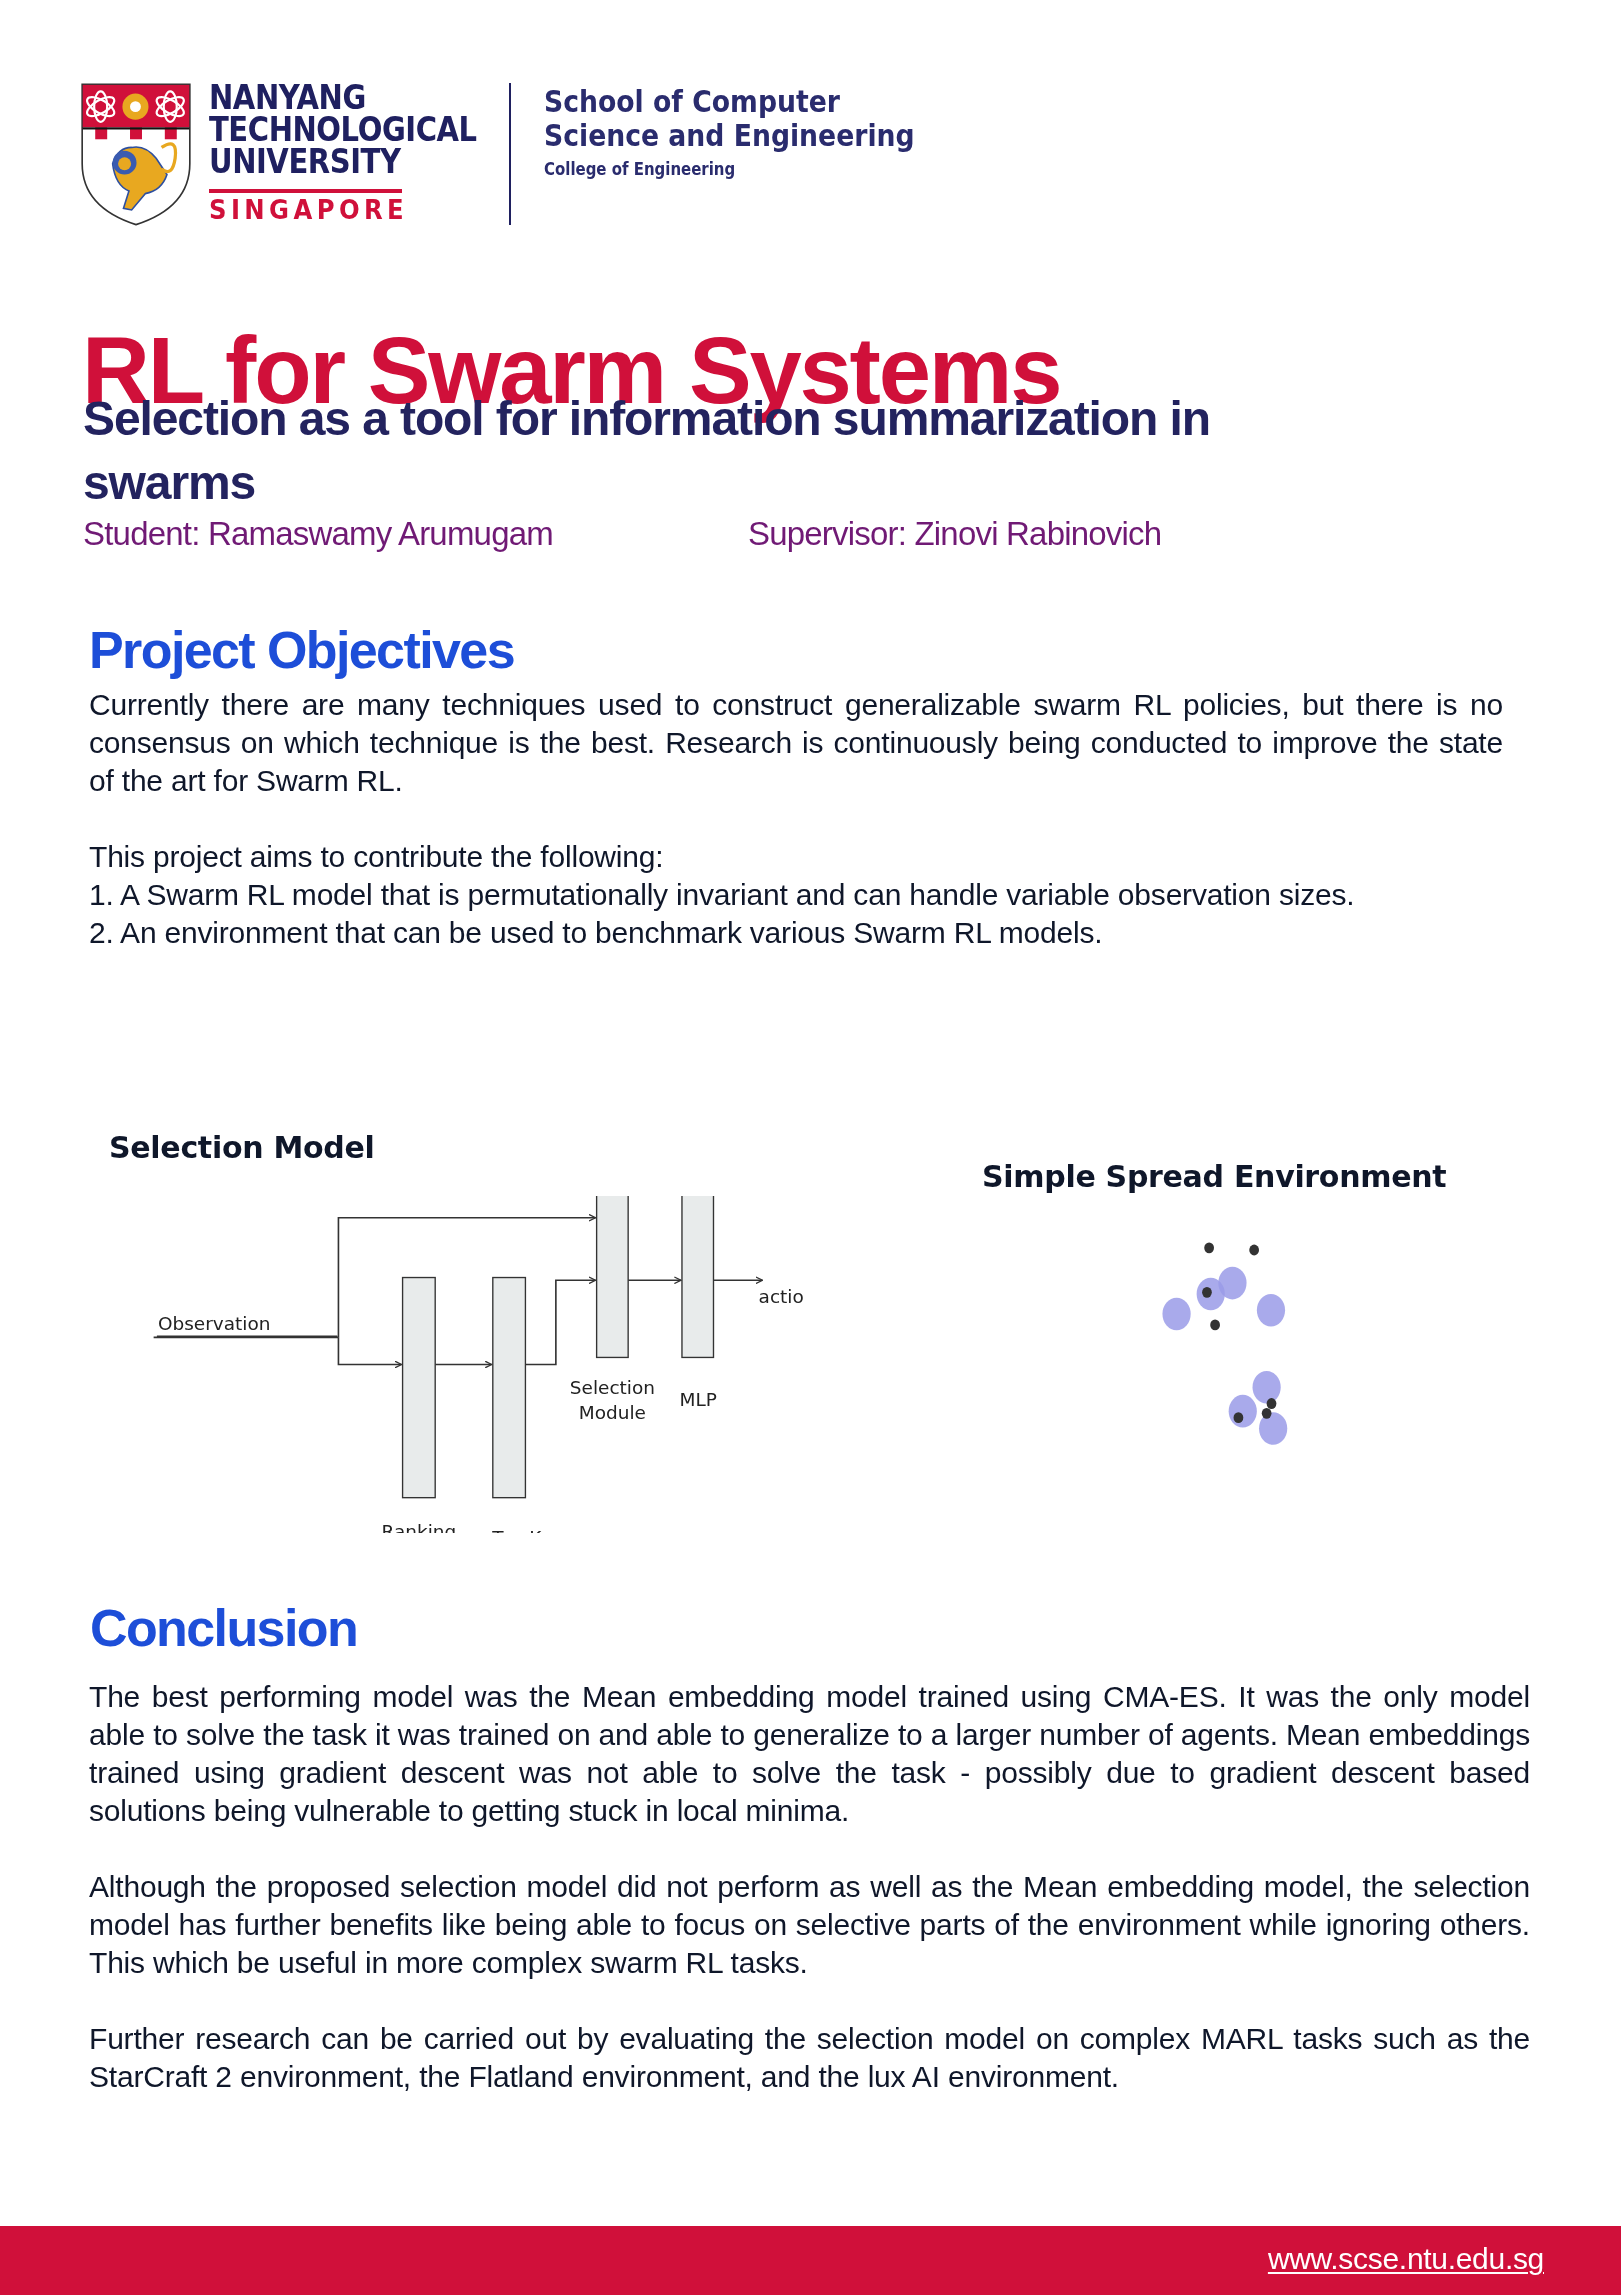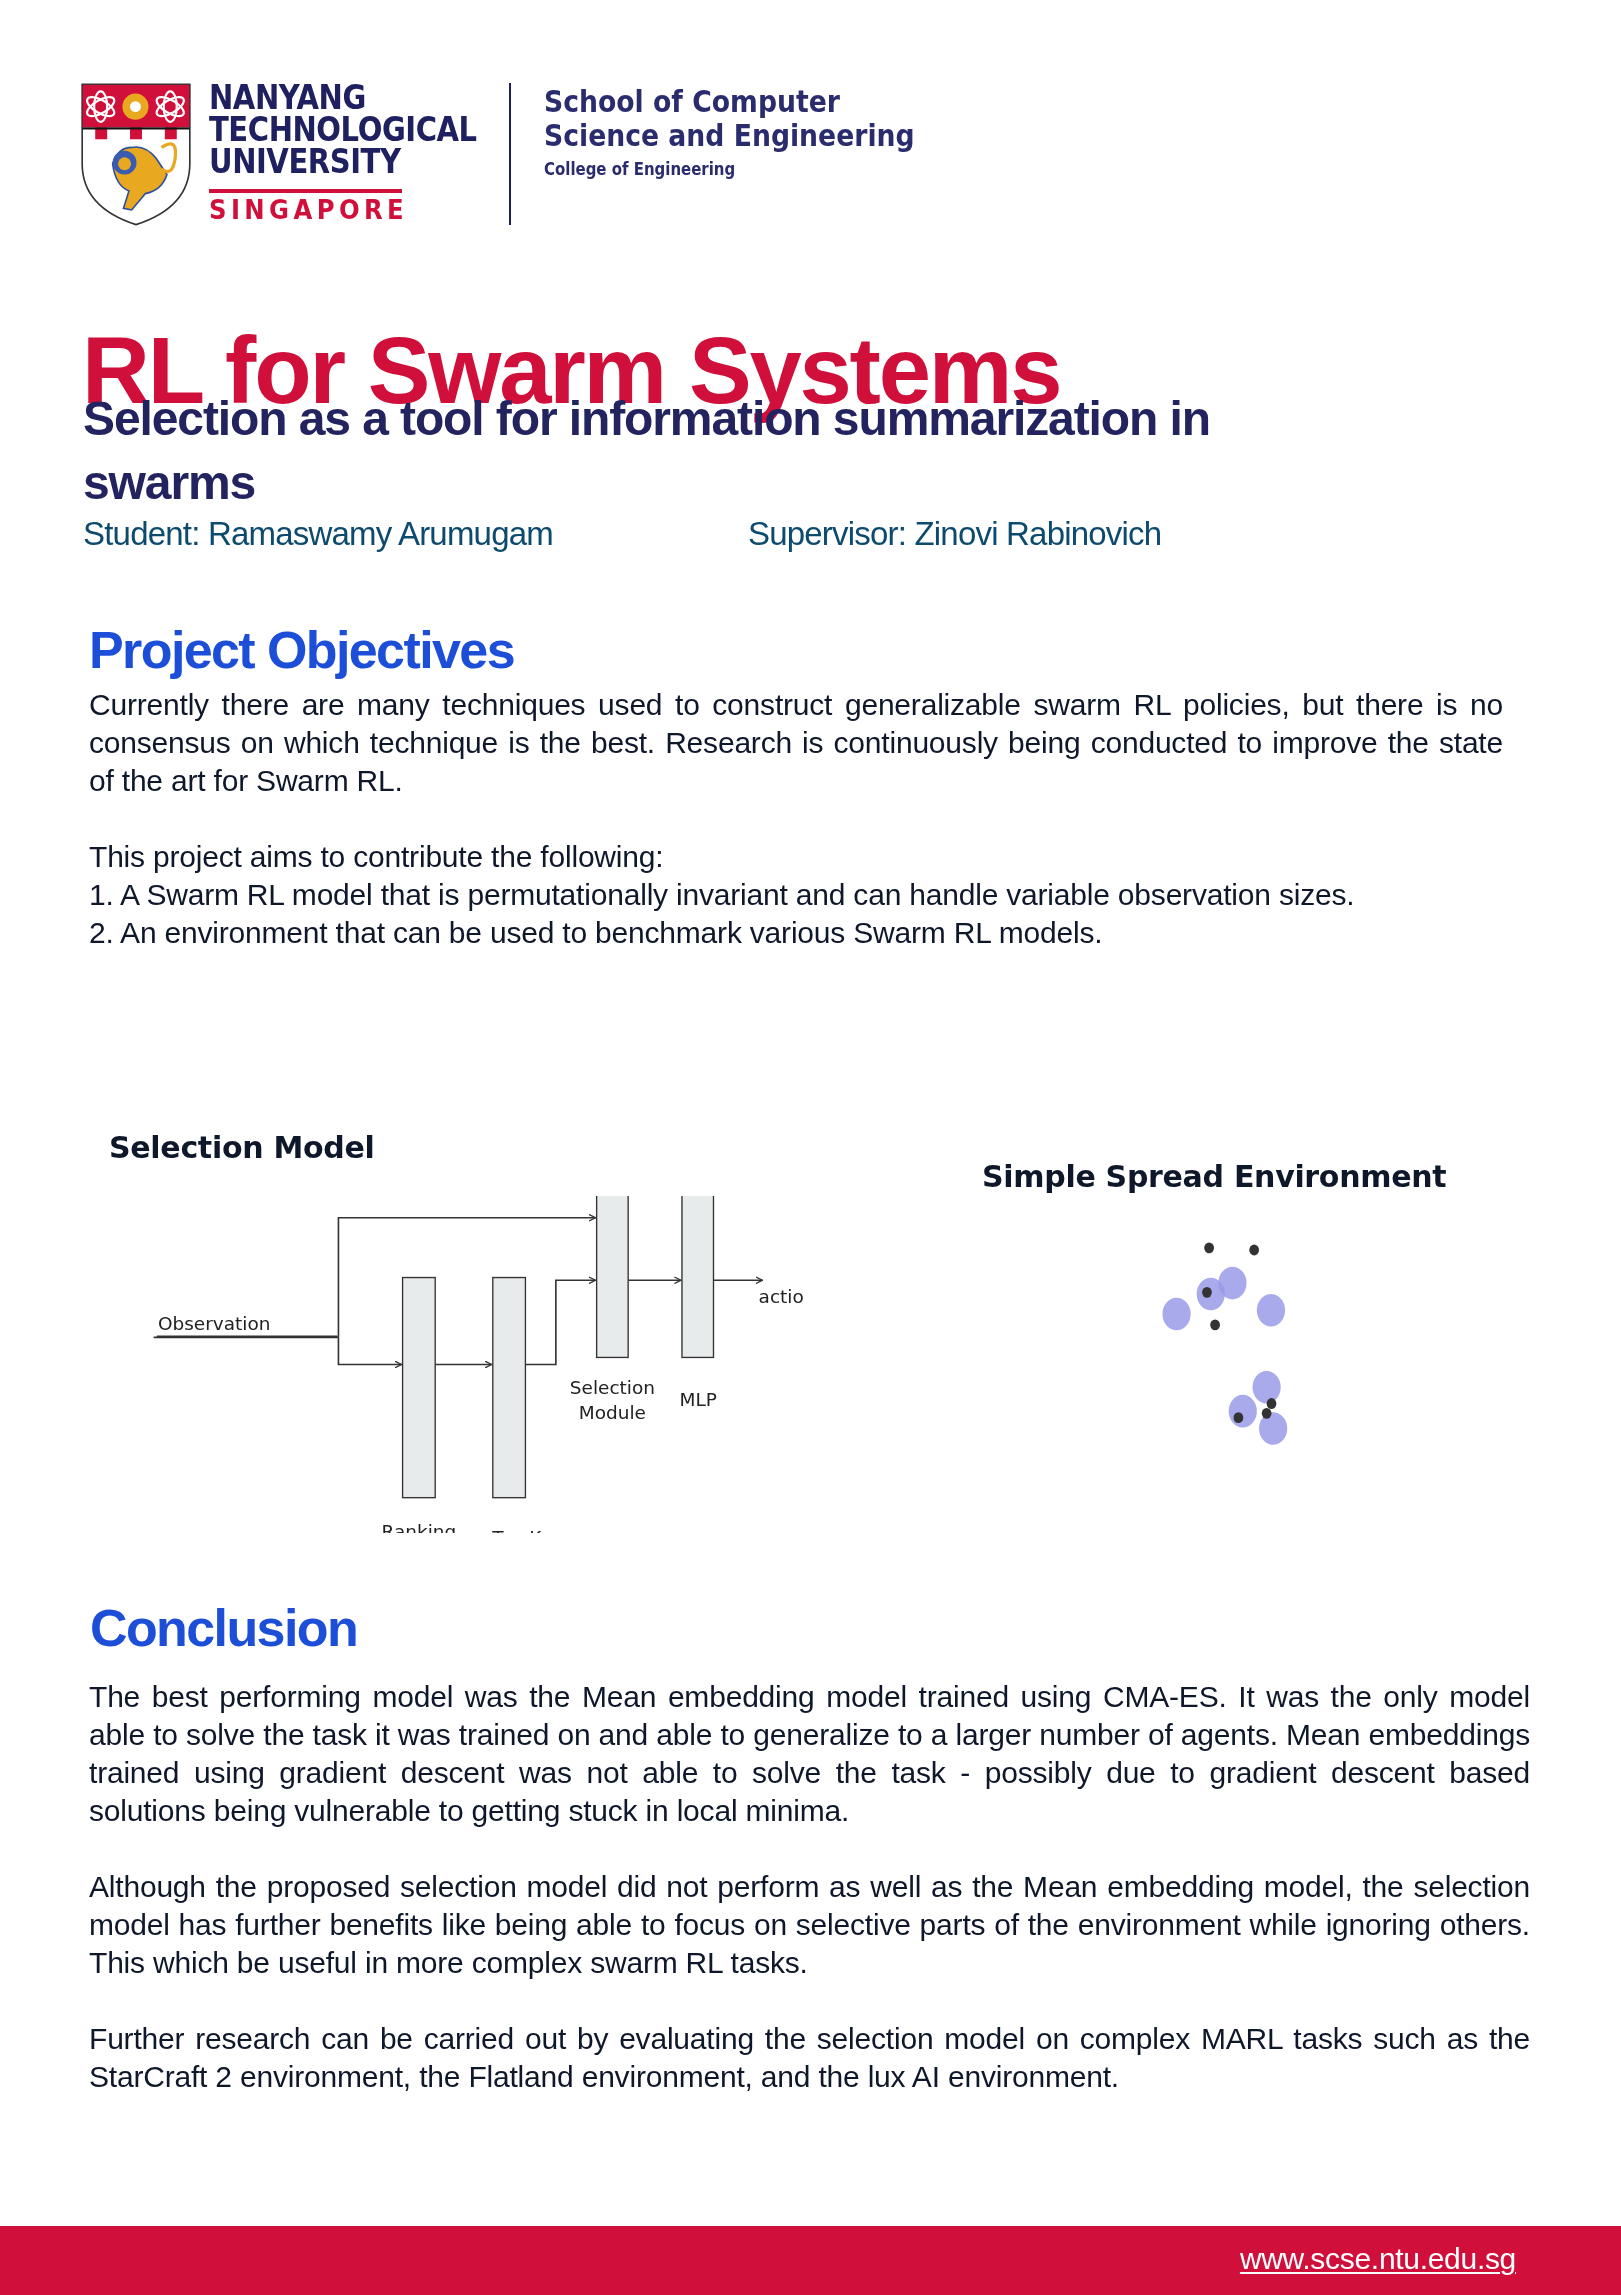--- a/index.html
+++ b/index.html
@@ -17,35 +17,35 @@
     font-size: 27px; letter-spacing: 4.9px; transform: scaleX(0.9); transform-origin: left top; }
   .divider { left: 509px; top: 83px; width: 2.2px; height: 142px; background: #1f2060; }
   .scse { left: 544px; top: 84px; font-family: "DejaVu Sans", sans-serif; font-weight: bold; color: #2a2c6e;
     font-size: 31px; line-height: 34px; transform: scaleX(0.86); transform-origin: left top; }
   .coe { left: 544px; top: 159px; font-family: "DejaVu Sans", sans-serif; font-weight: bold; color: #2a2c6e;
     font-size: 17.4px; transform: scaleX(0.86); transform-origin: left top; }
 
   
   .title { left: 82px; top: 280px; font-weight: bold; color: #d0103a; font-size: 94px; letter-spacing: -2.2px; line-height: 109px; margin-top: 36px; }
   .subtitle { left: 83px; top: 387px; width: 1305px; font-weight: bold; color: #23235f; font-size: 48px; line-height: 64px; letter-spacing: -1.1px; }
-  .person { top: 515px; color: #0c4a6e; font-size: 33px; letter-spacing: -0.8px; }
+  .person { top: 515px; color: #701a75; font-size: 33px; letter-spacing: -0.8px; }
   .student { left: 83px; }
   .supervisor { left: 748px; }
 
   
   .h2 { font-weight: bold; color: #1d4ed8; font-size: 52px; letter-spacing: -1.6px; line-height: 60px; }
   .body { left: 89px; width: 1414px; font-size: 30px; line-height: 38px; color: #0f172a; letter-spacing: -0.2px; }
   .justify { text-align: justify; text-align-last: left; }
   .para { margin-bottom: 38px; }
 
   .fig-title { font-family: "DejaVu Sans", sans-serif; font-weight: bold; color: #0f172a; font-size: 30px; letter-spacing: -0.3px; }
 
   
   .footer { left: 0; top: 2226px; width: 1621px; height: 70px; background: #d0103a; }
-  .footer-link { position: absolute; right: 105px; top: 16.3px; color: #fff; font-size: 30px; text-decoration: underline; text-underline-offset: 3.3px; text-decoration-thickness: 2.2px; letter-spacing: -0.3px; }
+  .footer-link { position: absolute; right: 77px; top: 16.3px; color: #fff; font-size: 30px; text-decoration: underline; text-underline-offset: 3.3px; text-decoration-thickness: 2.2px; letter-spacing: -0.3px; }
 </style>
 </head>
 <body>
 
 <svg id="shield" class="abs" viewBox="0 0 206 266">
   <path d="M4 4 H202 V150 Q202 230 103 262 Q4 230 4 150 Z" fill="#fff" stroke="#333" stroke-width="3"></path>
   <rect x="5" y="5" width="196" height="78" fill="#d0103a"></rect>
   <rect x="28" y="83" width="22" height="22" fill="#d0103a"></rect>
   <rect x="92" y="83" width="22" height="22" fill="#d0103a"></rect>
   <rect x="156" y="83" width="22" height="22" fill="#d0103a"></rect>

